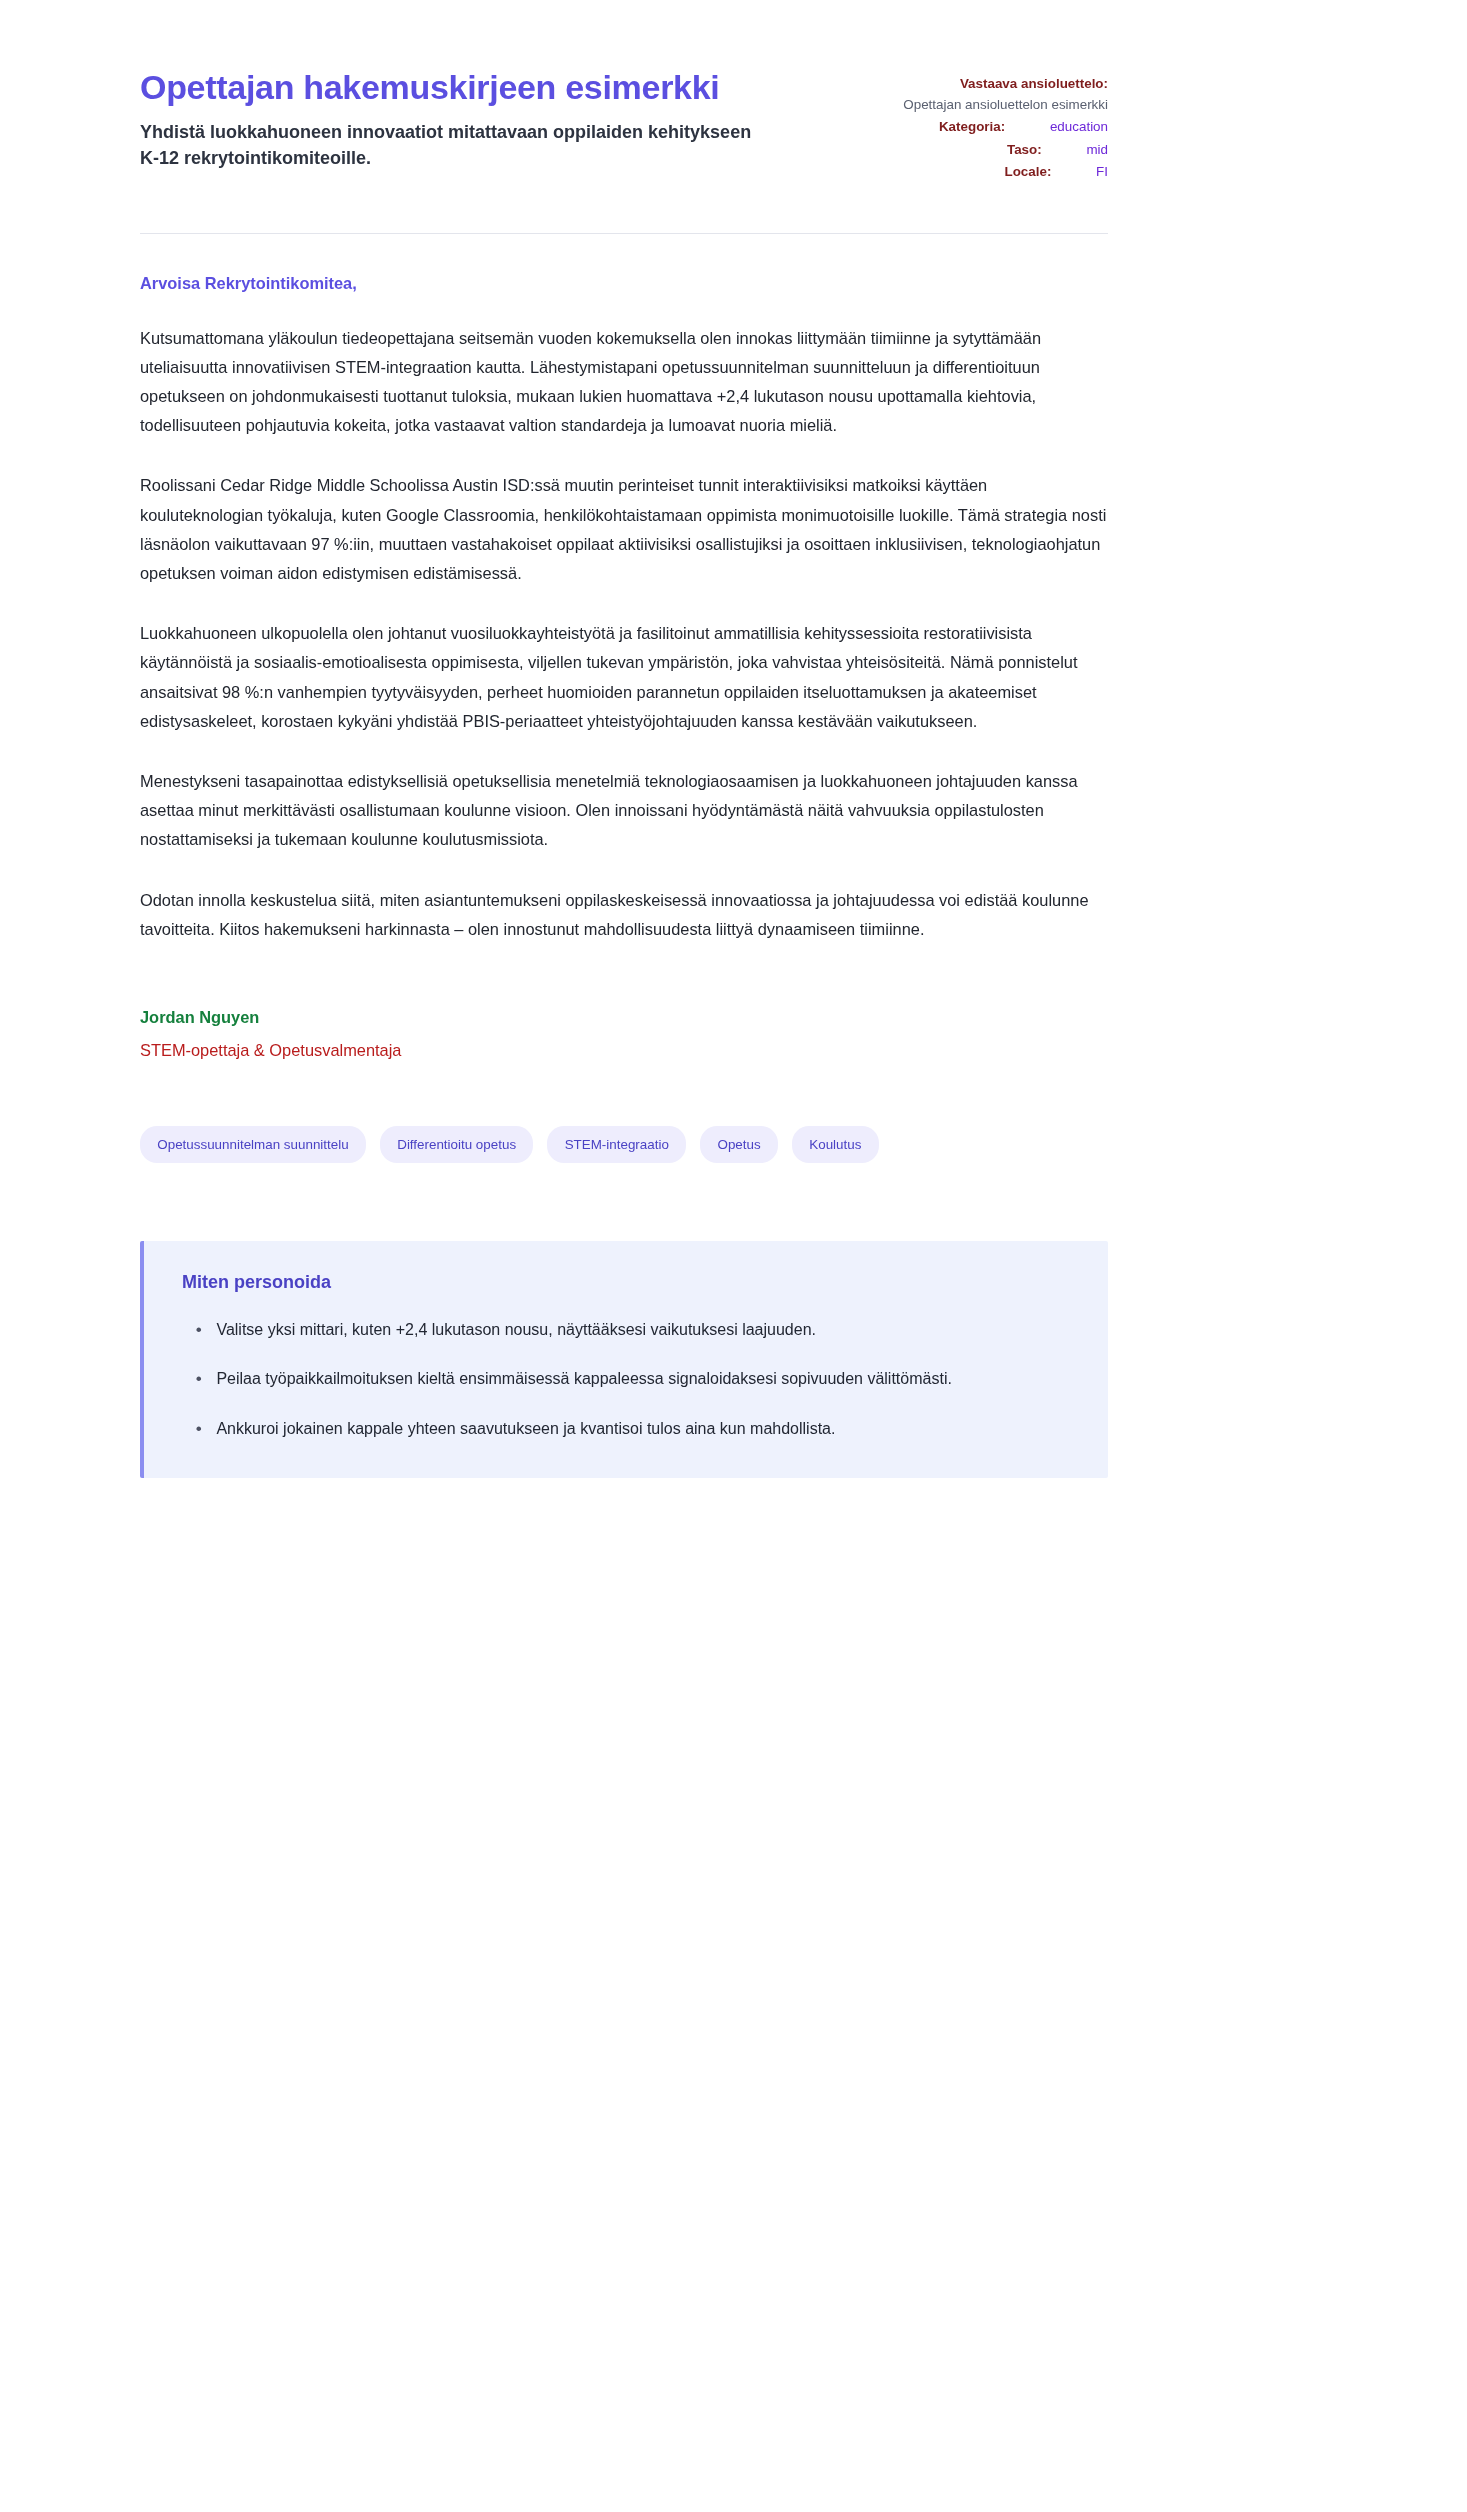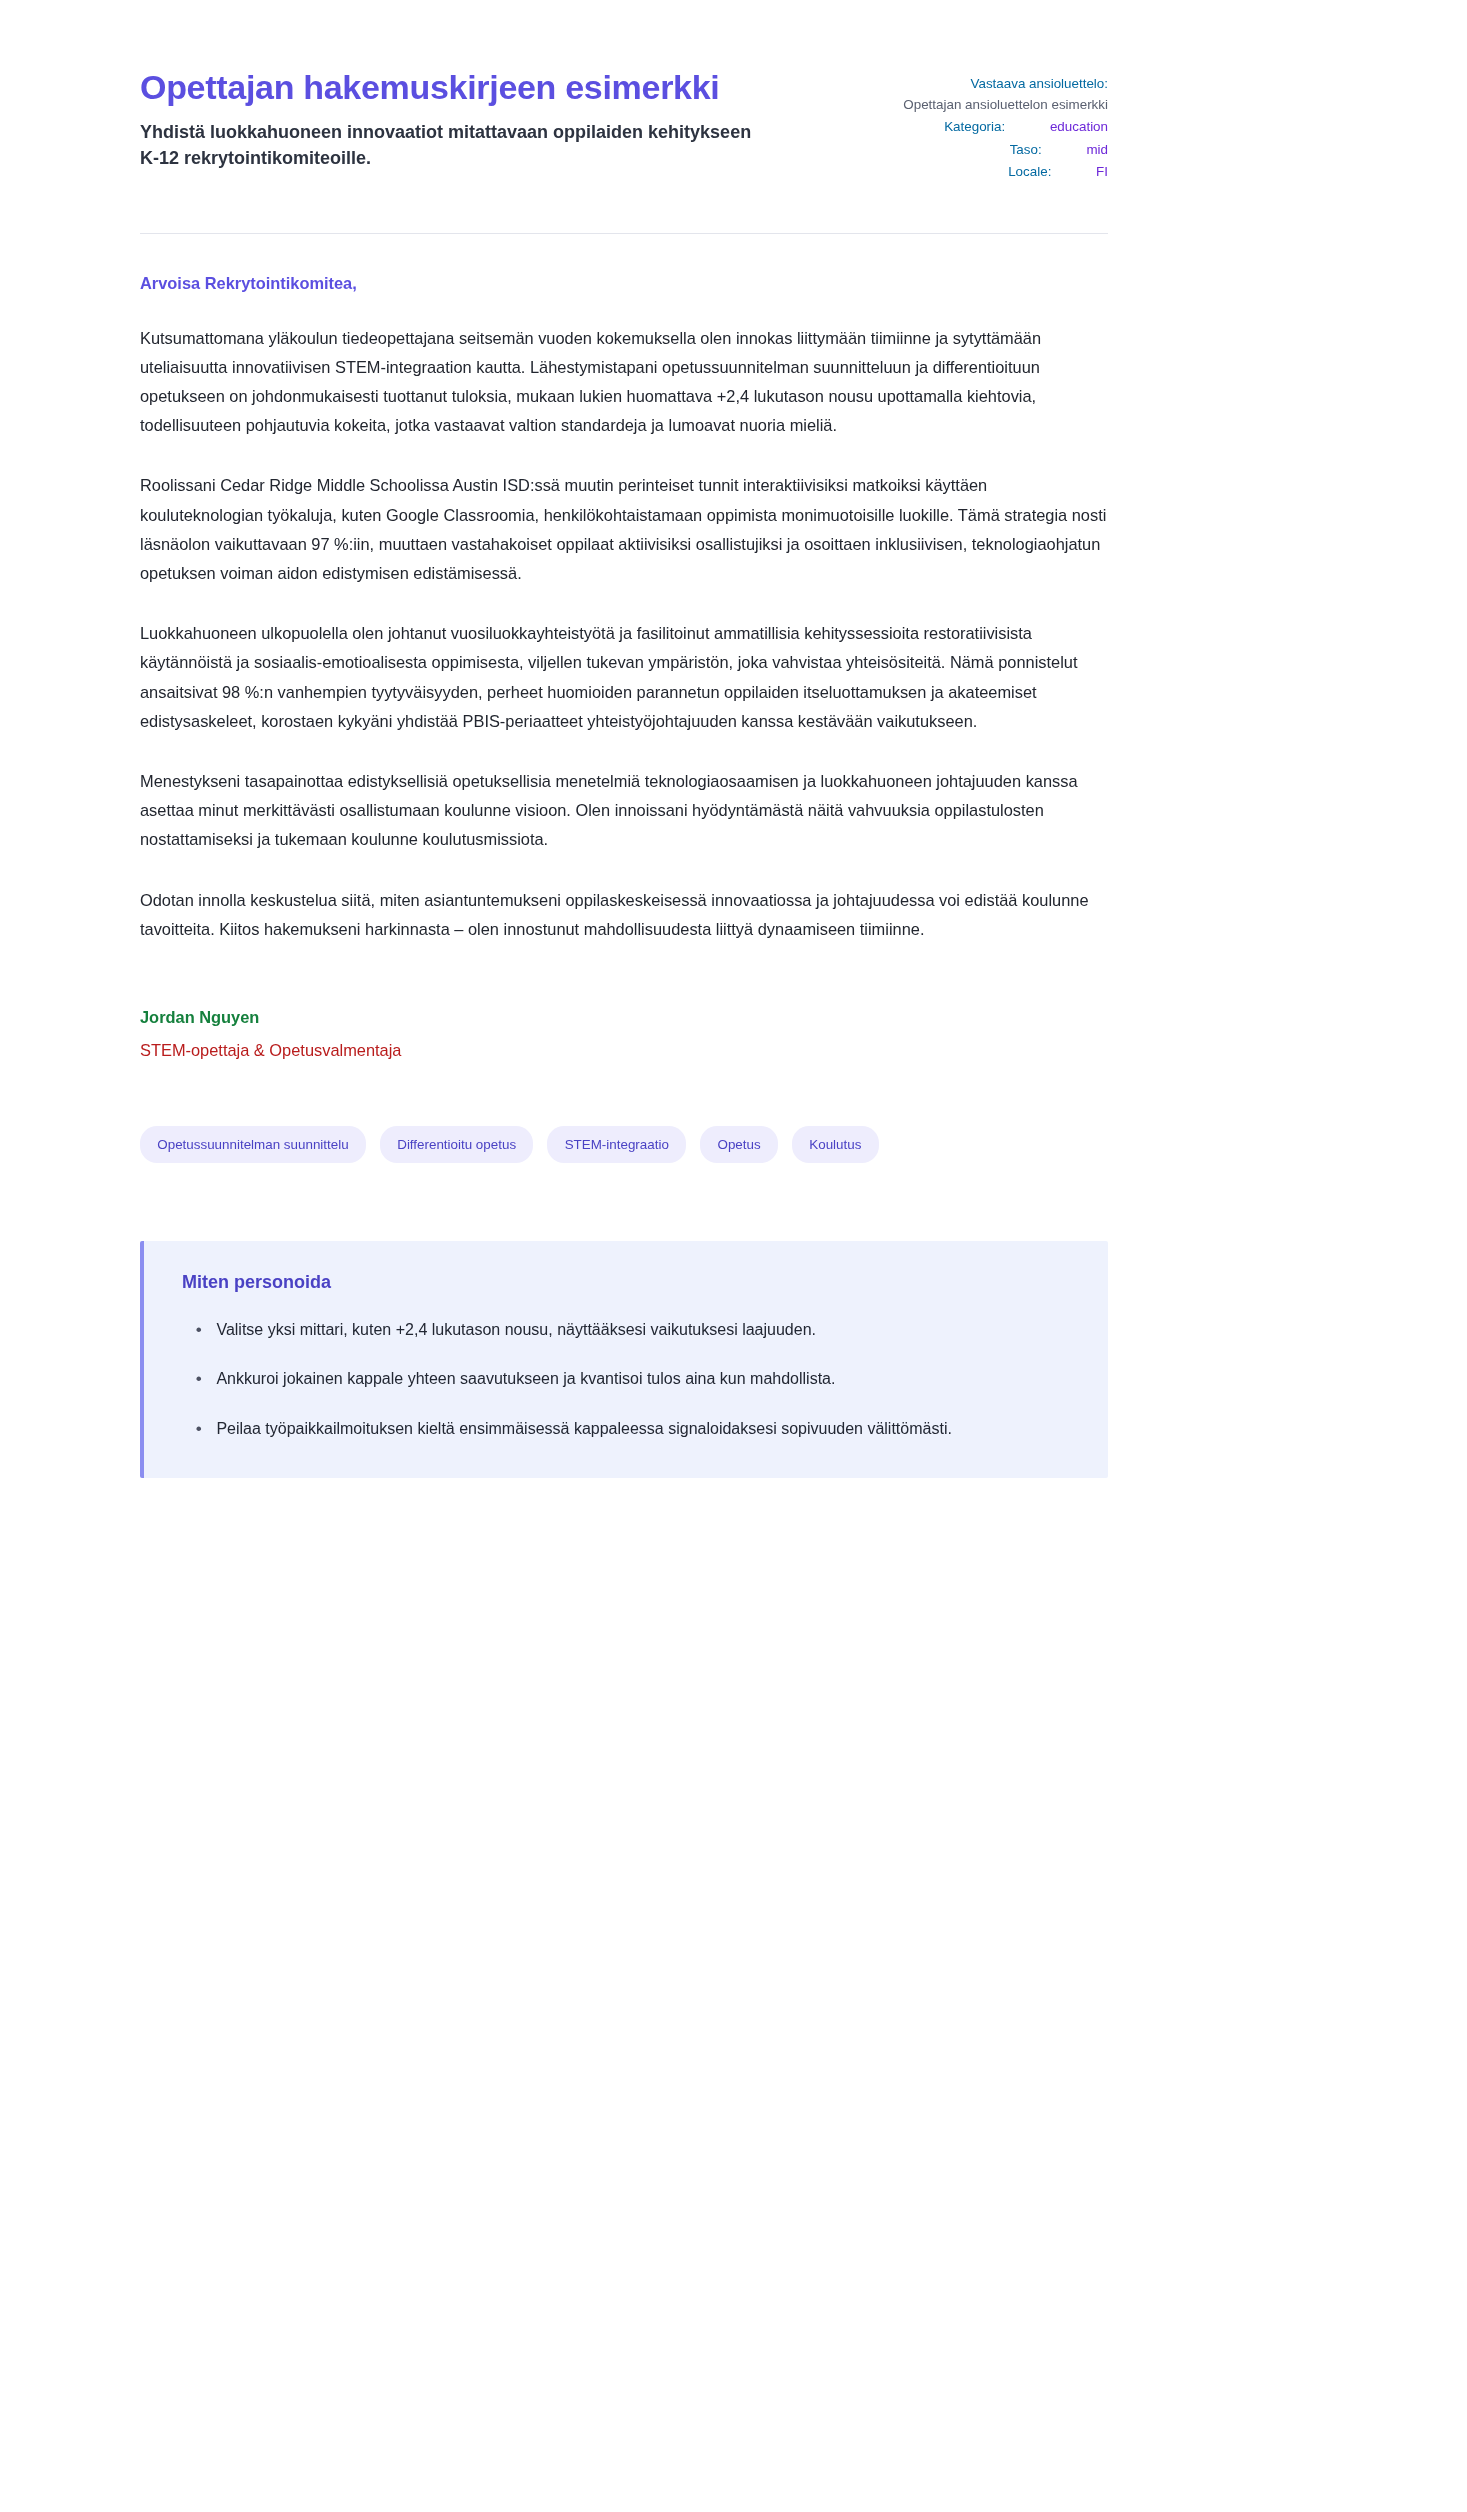--- a/index.html
+++ b/index.html
@@ -56,22 +56,22 @@
     flex: 0 0 auto;
     width: 285px;
     text-align: right;
     font-size: 13.4px;
     line-height: 1.55;
     color: #4a5160;
     padding-top: 7px;
   }
   .meta-row { margin-bottom: 1.7px; }
   .meta-label {
-    font-weight: normal;
-    color: #0369a1;
+    font-weight: bold;
+    color: #7f1d1d;
   }
   .meta-value { color: #6d28d9; margin-left: 41px; }
   .meta-block-value {
     display: block;
     color: #5a6070;
   }
 
   .divider {
     border: none;
     border-top: 0.9px solid #e3e5ec;
@@ -216,20 +216,20 @@
       <span class="tag">Differentioitu opetus</span>
       <span class="tag">STEM-integraatio</span>
       <span class="tag">Opetus</span>
       <span class="tag">Koulutus</span>
     </div>
 
     <div class="callout">
       <h2 class="callout-title">Miten personoida</h2>
       <ul>
         <li>Valitse yksi mittari, kuten +2,4 lukutason nousu, näyttääksesi vaikutuksesi laajuuden.</li>
+        <li>Peilaa työpaikkailmoituksen kieltä ensimmäisessä kappaleessa signaloidaksesi sopivuuden välittömästi.</li>
         <li>Ankkuroi jokainen kappale yhteen saavutukseen ja kvantisoi tulos aina kun mahdollista.</li>
-        <li>Peilaa työpaikkailmoituksen kieltä ensimmäisessä kappaleessa signaloidaksesi sopivuuden välittömästi.</li>
       </ul>
     </div>
 
   </div>
 </div>
 
 
 </body></html>

